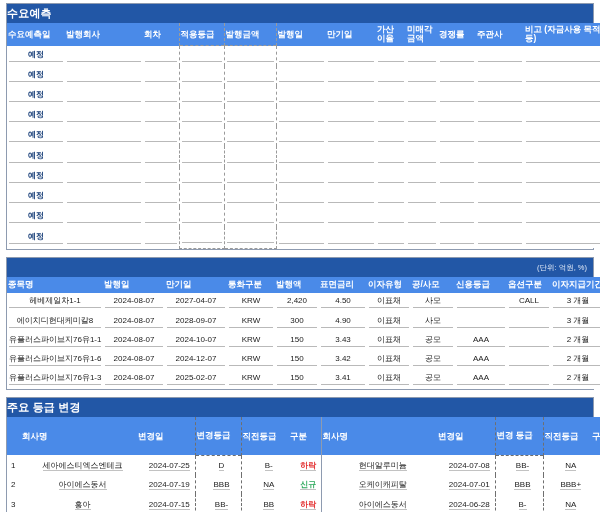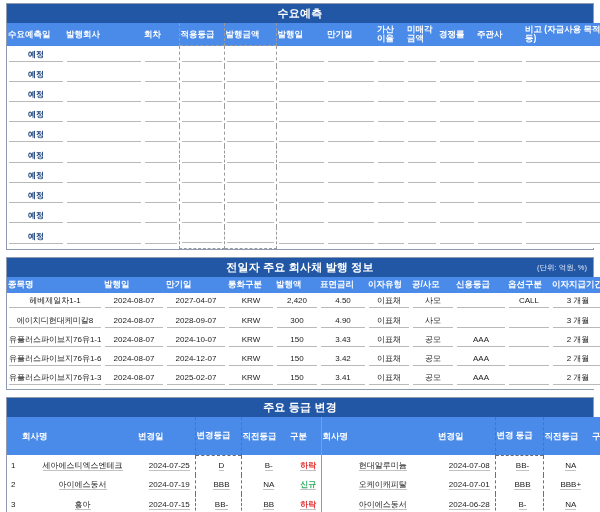--- a/index.html
+++ b/index.html
@@ -33,21 +33,20 @@
     margin-bottom: 7px;
   }
 
   .title-bar {
     background: #2257a6;
     color: #ffffff;
     font-weight: bold;
     font-size: 11px;
     height: 19px;
     line-height: 19px;
-    text-align: center;
     position: relative;
     letter-spacing: 0.2px;
   }
   .title-unit {
     position: absolute;
     right: 6px;
     top: 0;
     font-size: 7.5px;
     font-weight: normal;
     line-height: 19px;
@@ -566,21 +565,20 @@
             <td>
               <span class="cellline"></span>
             </td>
           </tr>
         </tbody>
     </table>
   </div>
 
   <div class="panel">
     <div class="title-bar">
-      <span>전일자 주요 회사채 발행 정보</span>
       <span class="title-unit">(단위: 억원, %)</span>
     </div>
     <table id="t2" class="lined">
       <colgroup>
         <col style="width:96px">
           <col style="width:62px">
           <col style="width:62px">
         <col style="width:48px">
           <col style="width:44px">
           <col style="width:48px">

